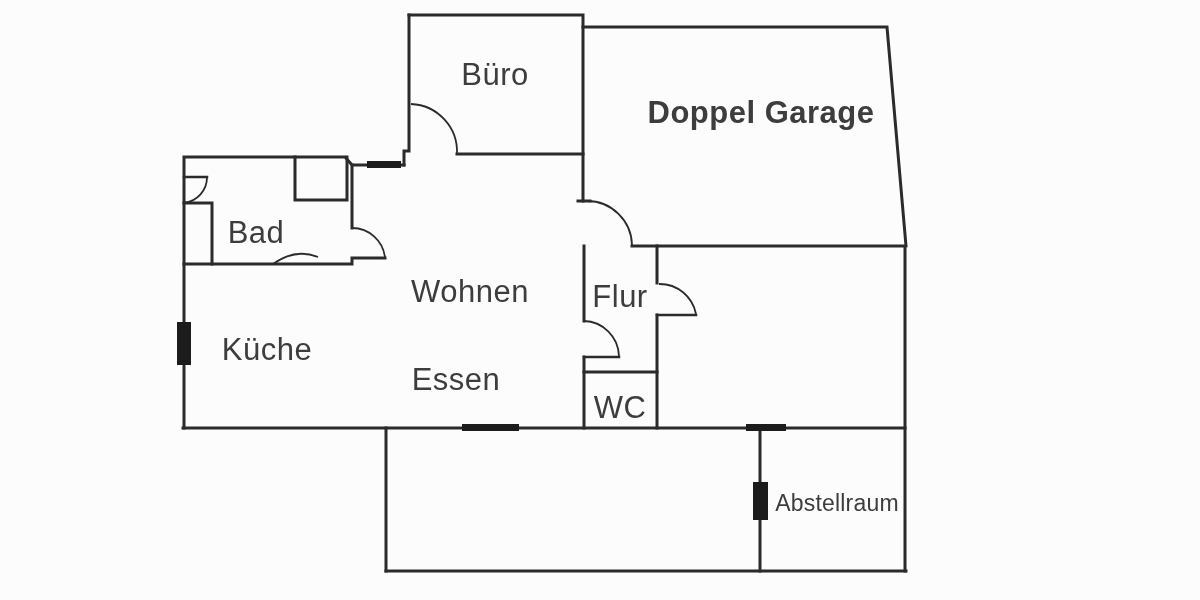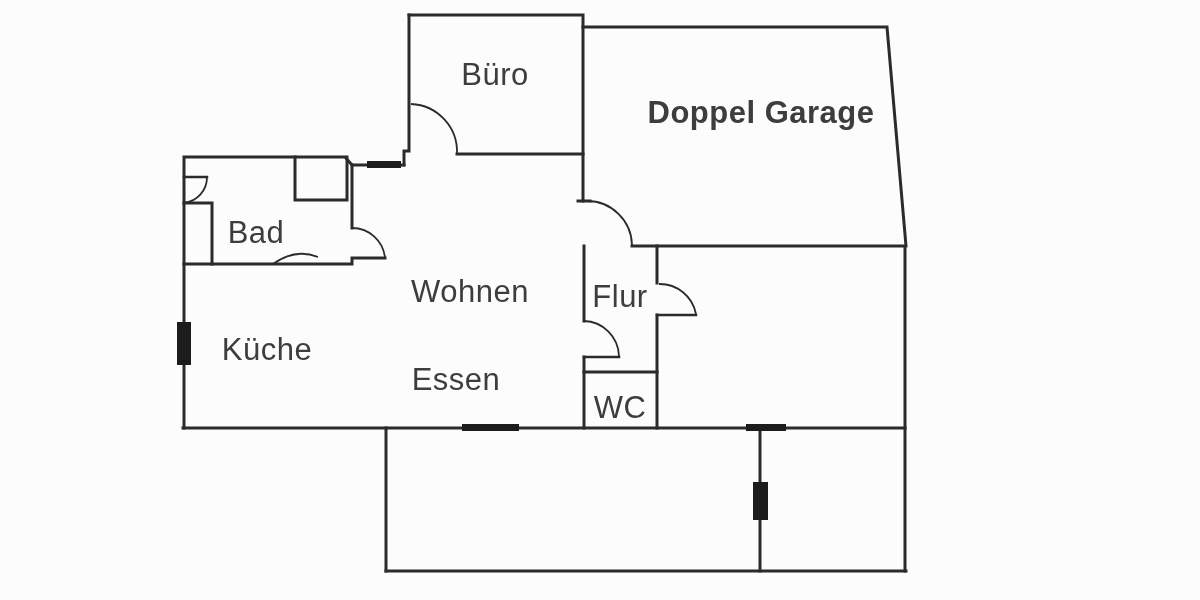--- a/index.html
+++ b/index.html
@@ -134,14 +134,15 @@
   </svg>
 
   <div class="room-label" style="left:495px; top:75px;">Büro</div>
   <div class="room-label" style="left:761px; top:113px;font-weight:bold;">Doppel Garage</div>
   <div class="room-label" style="left:256px; top:233px;">Bad</div>
   <div class="room-label" style="left:470px; top:262px;margin-top:30px;">Wohnen</div>
   <div class="room-label" style="left:620px; top:297px;">Flur</div>
   <div class="room-label" style="left:267px; top:350px;">Küche</div>
   <div class="room-label" style="left:447px; top:380px;margin-left:9px;">Essen</div>
   <div class="room-label" style="left:620px; top:408px;">WC</div>
+  <div class="room-label small" style="left:837px; top:503px;">Abstellraum</div>
 
 </div>
 
 </body></html>

